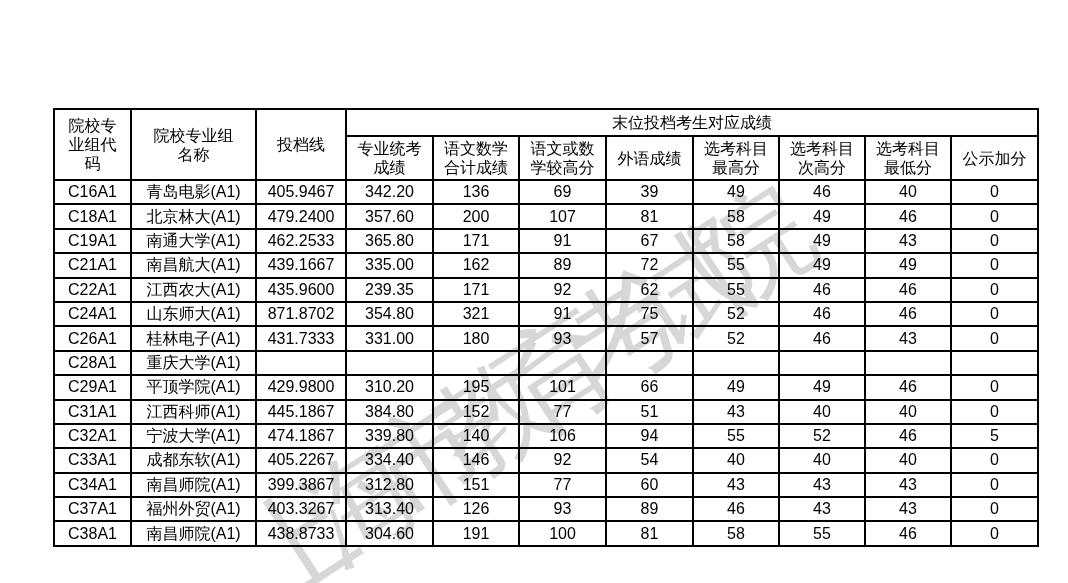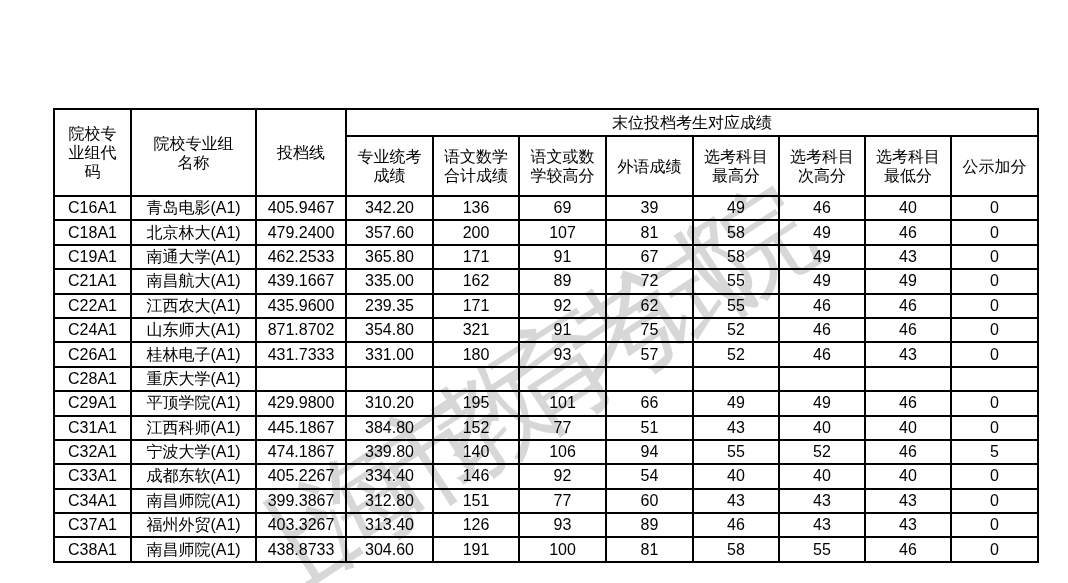--- a/index.html
+++ b/index.html
@@ -45,21 +45,21 @@
     overflow: hidden;
     background: transparent;
   }
   table.scores thead th {
     font-weight: normal;
     font-size: 16px;
     line-height: 19px;
     white-space: pre-line;
   }
   tr.tier1 { height: 27px; padding-left: 44px; }
-  tr.tier2 { height: 60px; }
+  tr.tier2 { height: 44px; }
   table.scores tbody td {
     font-size: 16px;
     height: 22.4px;
     line-height: 20px;
     white-space: nowrap;
   }
 </style>
 </head>
 <body>
 

